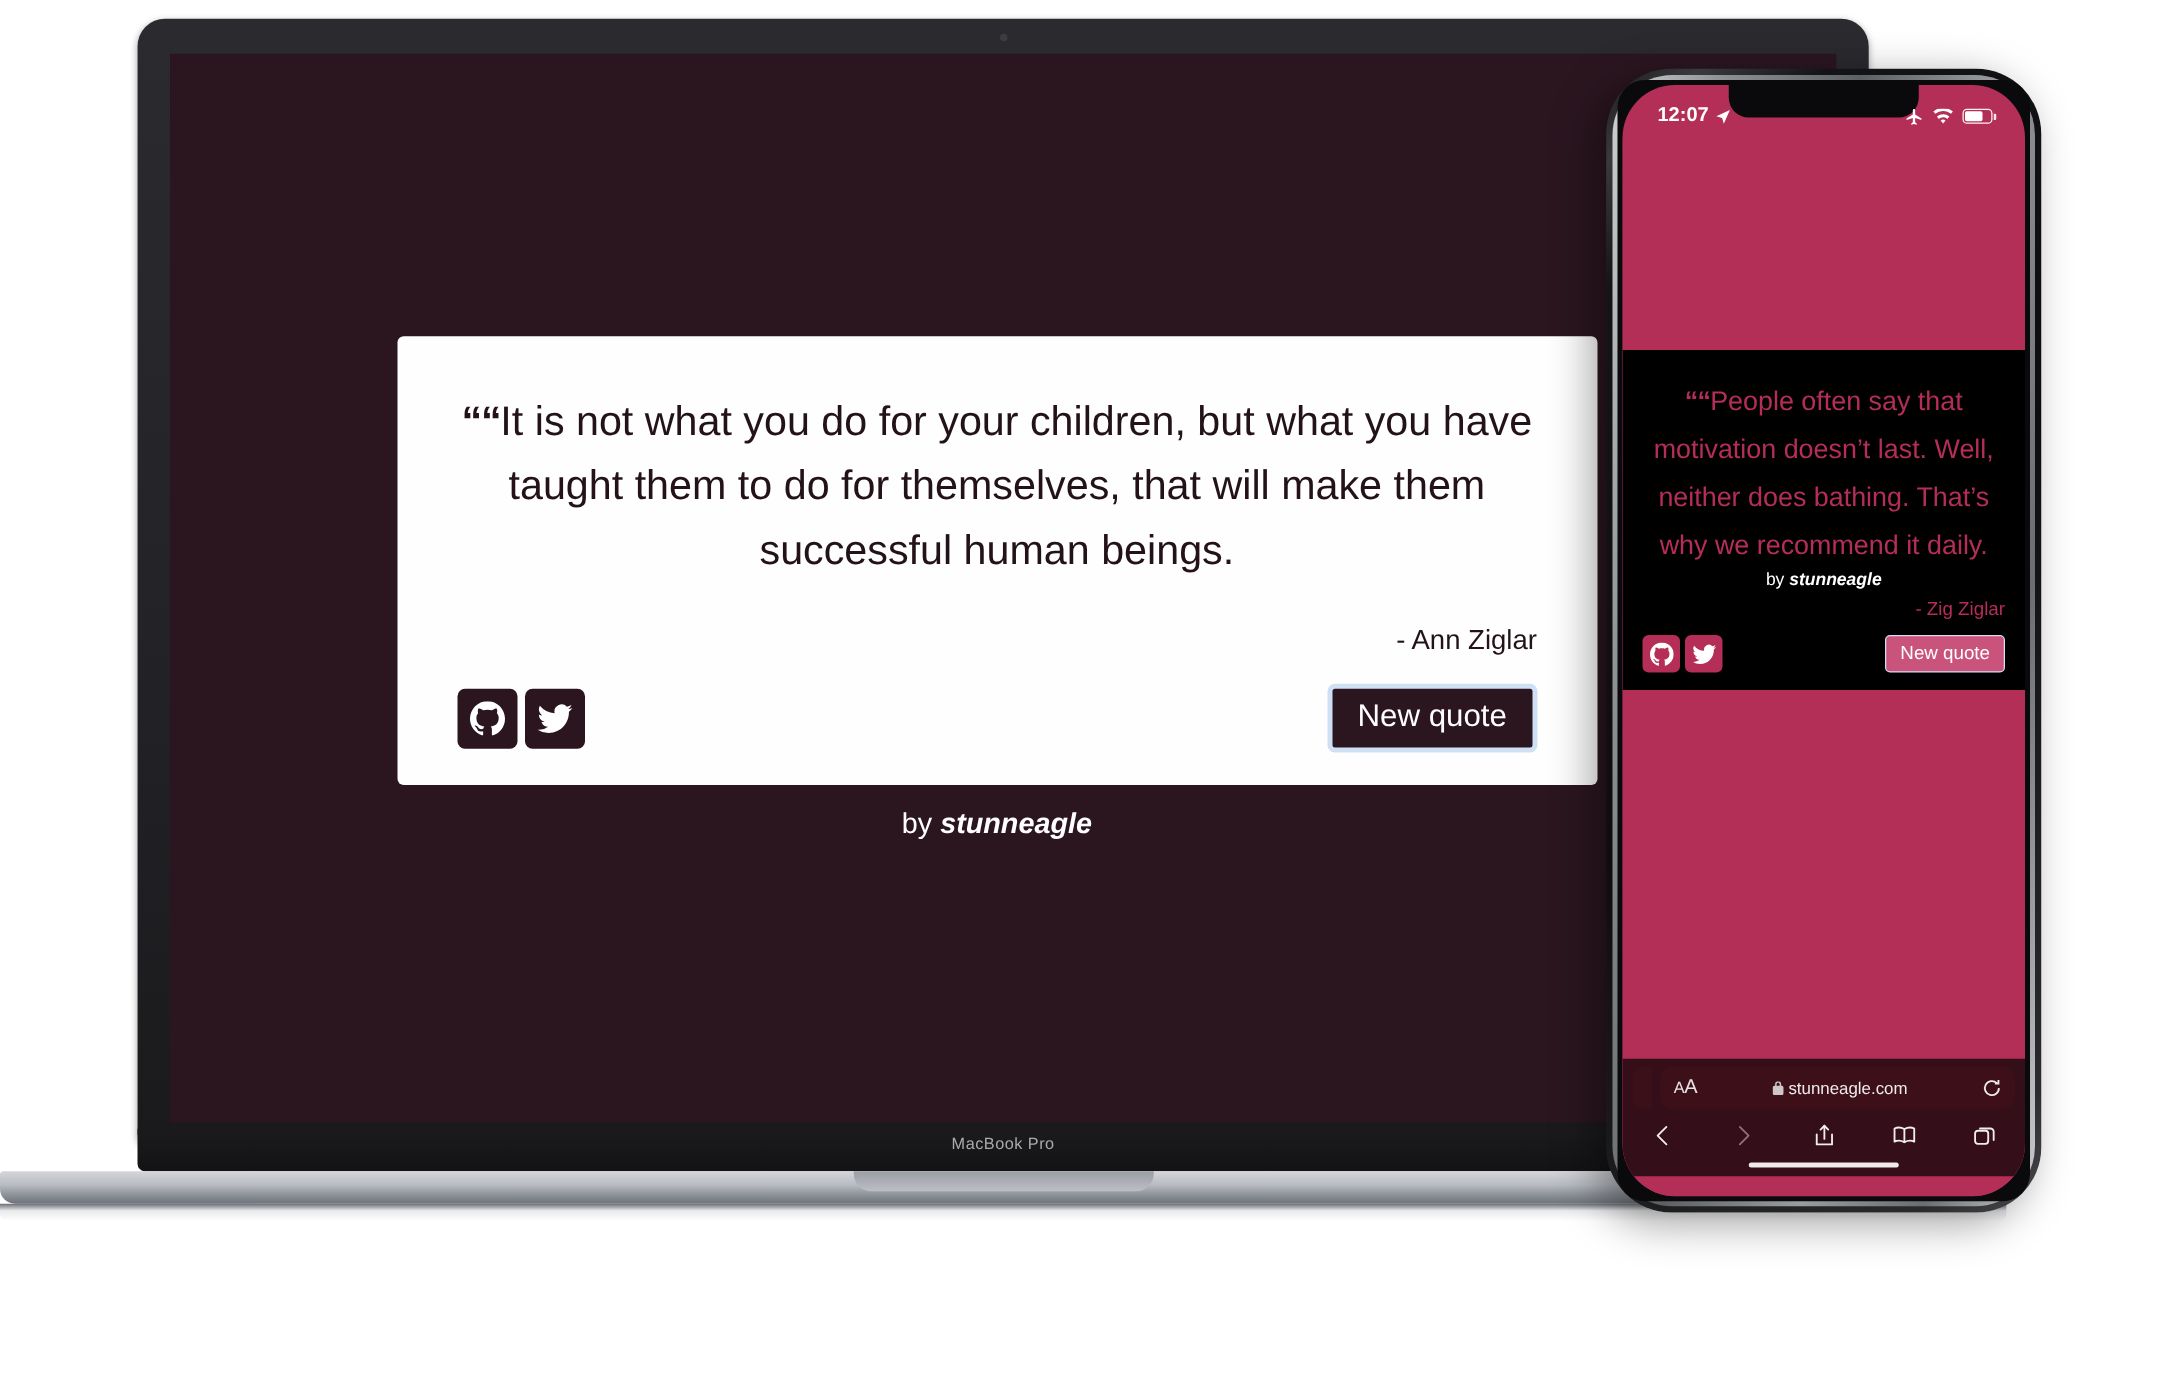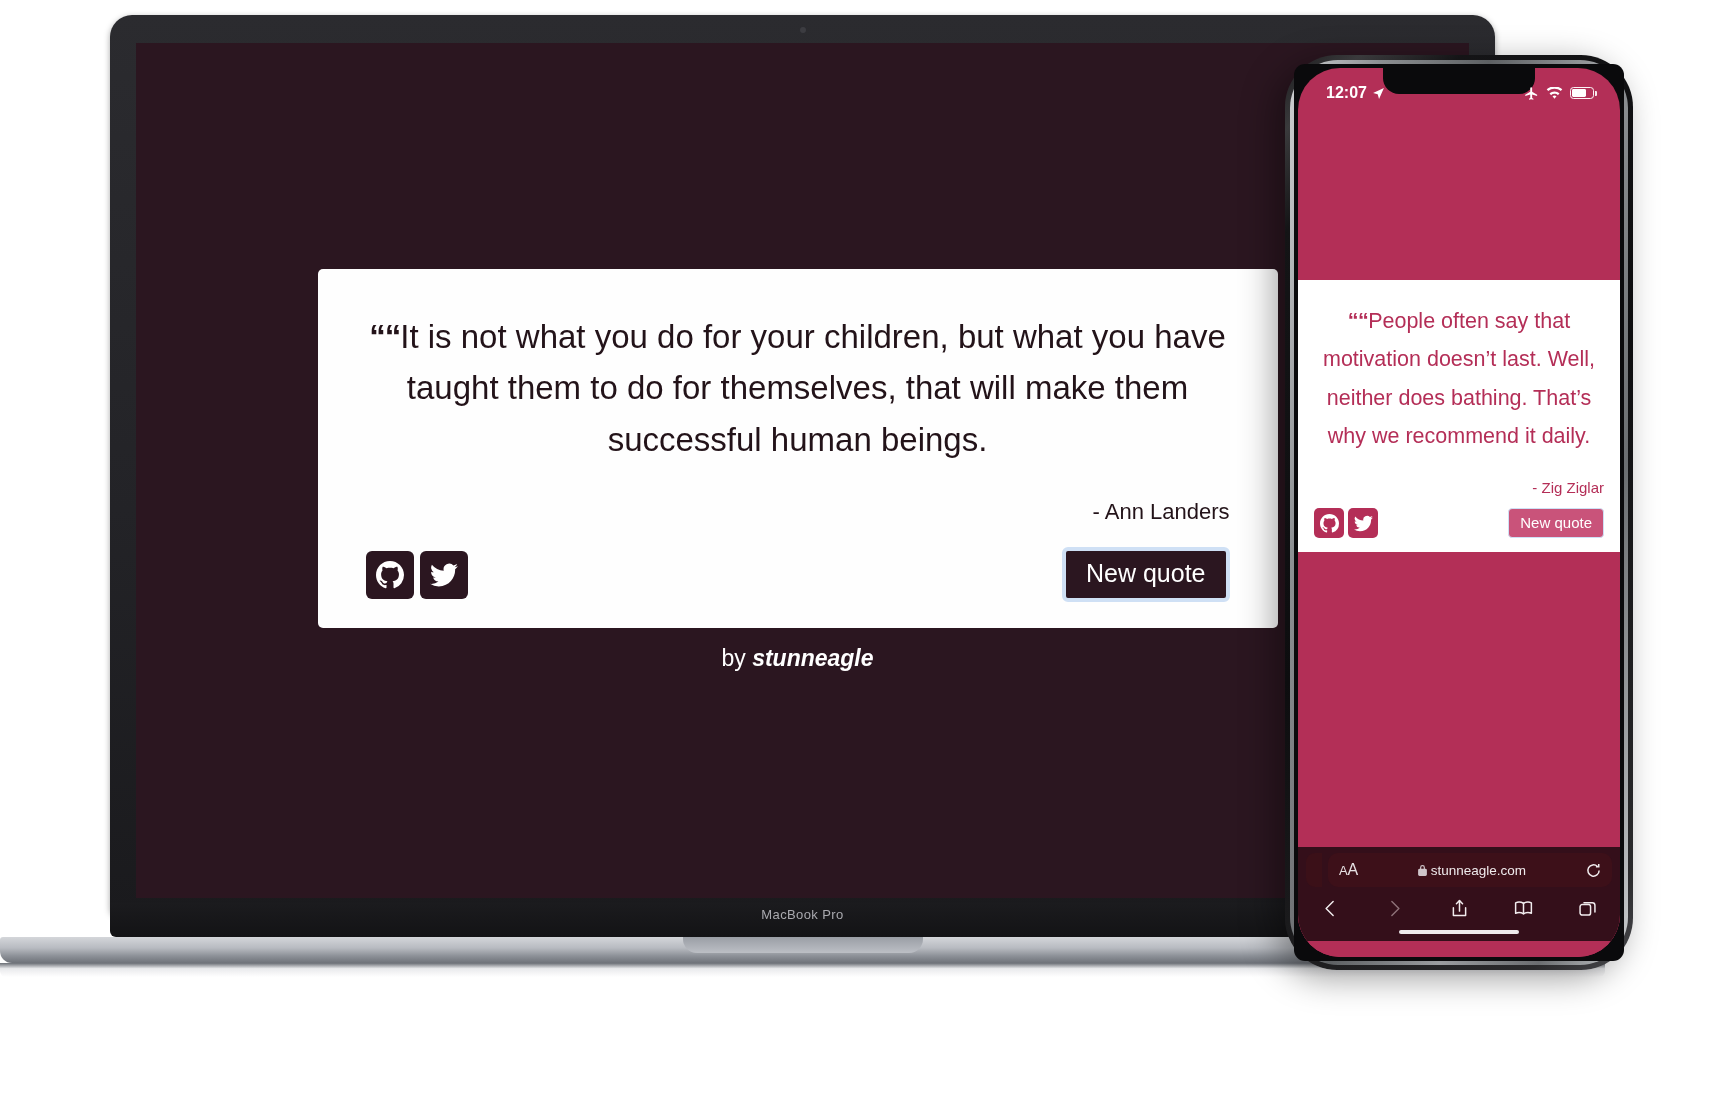--- a/index.html
+++ b/index.html
@@ -123,21 +123,21 @@
     padding:9px;
     box-shadow: -10px 8px 34px rgba(0,0,0,0.38);
   }
   .ip-band {
     position:absolute; inset:5px;
     border-radius:48px;
     background: linear-gradient(100deg,#cfd1d3 0%, #8d9093 18%, #5d6063 40%, #9a9da0 62%, #6b6e71 82%, #c9ccce 100%);
   }
   .ip-inner {
     position:absolute; inset:9px;
-    border-radius:11px;
+    border-radius:22px;
     background:#0a0a0c;
     padding:4px;
   }
   .ip-screen {
     position:absolute; inset:4px;
     border-radius:42px;
     background:#b32f57;
     overflow:hidden;
   }
   .ip-notch {
@@ -171,21 +171,21 @@
   }
 
   
   .ip-body {
     position:relative;
     height: calc(100% - 44px);
     background:#b32f57;
   }
   .ip-card {
     position:absolute; left:0; right:0; top:168px;
-    background:#ffffff;
+    background:#000000;
     padding: 22px 16px 14px 16px;
   }
   .ip-quote-text {
     color:#b42e57;
     font-size:21.5px;
     line-height:1.78;
     text-align:center;
   }
   .ip-qmark { font-weight:700; letter-spacing:-0.6px; }
   .ip-author {
@@ -263,21 +263,21 @@
       <div class="mb-camera"></div>
     </div>
 
     <div class="mb-screen">
       <div class="dk-page">
         <div class="dk-wrap">
 
           <div class="dk-card">
             <div class="dk-quote-text"><span class="dk-qmark">““</span><span>It is not what you do for your children, but what you have taught them to do for themselves, that will make them successful human beings.</span></div>
 
-            <div class="dk-author">- Ann Landers</div>
+            <div class="dk-author">- Ann Ziglar</div>
 
             <div class="dk-row">
               <div class="dk-socials">
                 <a class="soc-btn">
                   <svg viewBox="0 0 16 16">
                       <path d="M8 0C3.58 0 0 3.58 0 8c0 3.54 2.29 6.53 5.47 7.59.4.07.55-.17.55-.38 0-.19-.01-.82-.01-1.49-2.01.37-2.53-.49-2.69-.94-.09-.23-.48-.94-.82-1.13-.28-.15-.68-.52-.01-.53.63-.01 1.08.58 1.23.82.72 1.21 1.87.87 2.33.66.07-.52.28-.87.51-1.07-1.78-.2-3.64-.89-3.64-3.95 0-.87.31-1.59.82-2.15-.08-.2-.36-1.02.08-2.12 0 0 .67-.21 2.2.82.64-.18 1.32-.27 2-.27s1.36.09 2 .27c1.53-1.04 2.2-.82 2.2-.82.44 1.1.16 1.92.08 2.12.51.56.82 1.27.82 2.15 0 3.07-1.87 3.75-3.65 3.95.29.25.54.73.54 1.48 0 1.07-.01 1.93-.01 2.2 0 .21.15.46.55.38A8.01 8.01 0 0 0 16 8c0-4.42-3.58-8-8-8z"></path>
                     </svg>
                 </a>
                 <a class="soc-btn">
                   <svg viewBox="0 0 24 24">

